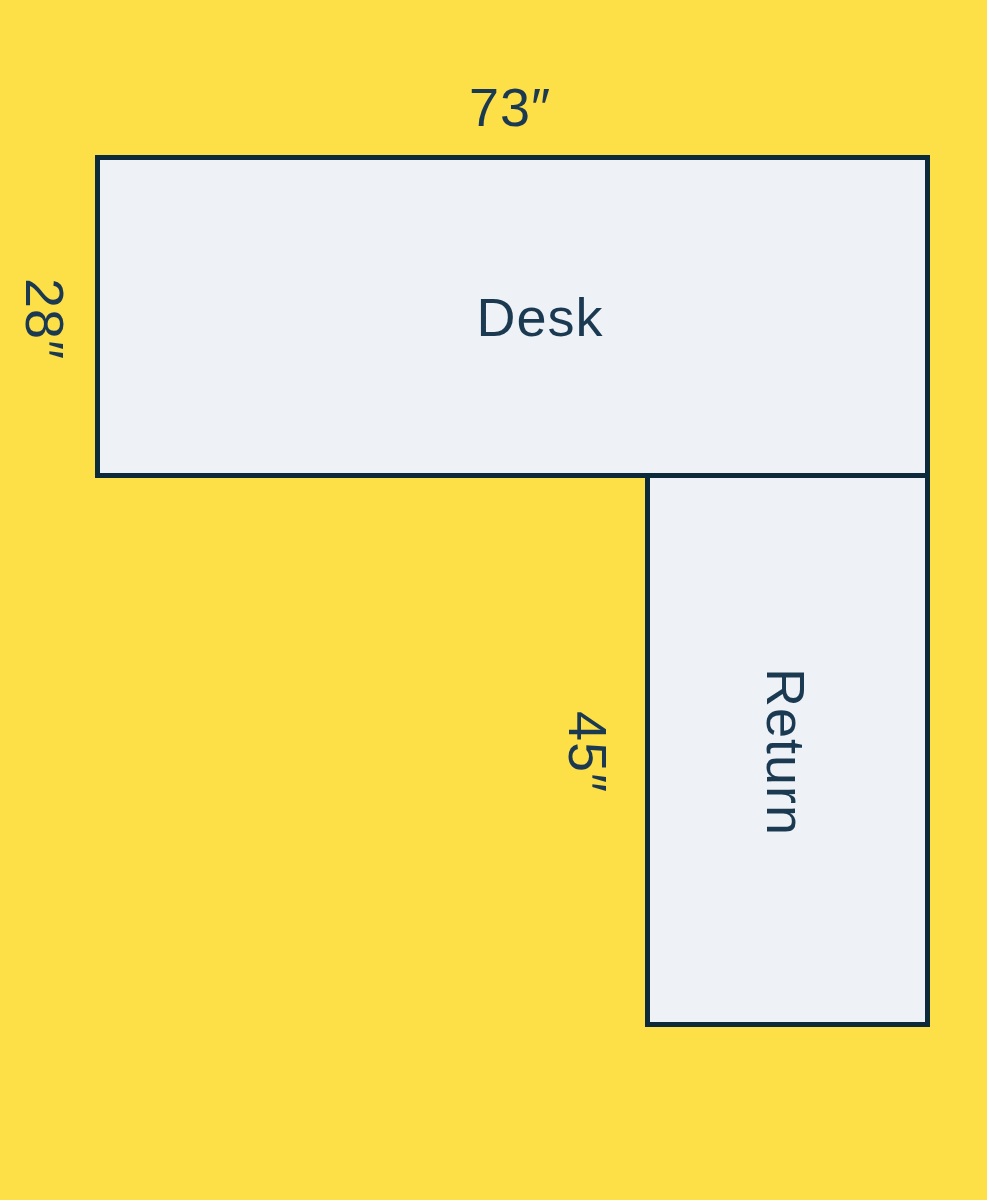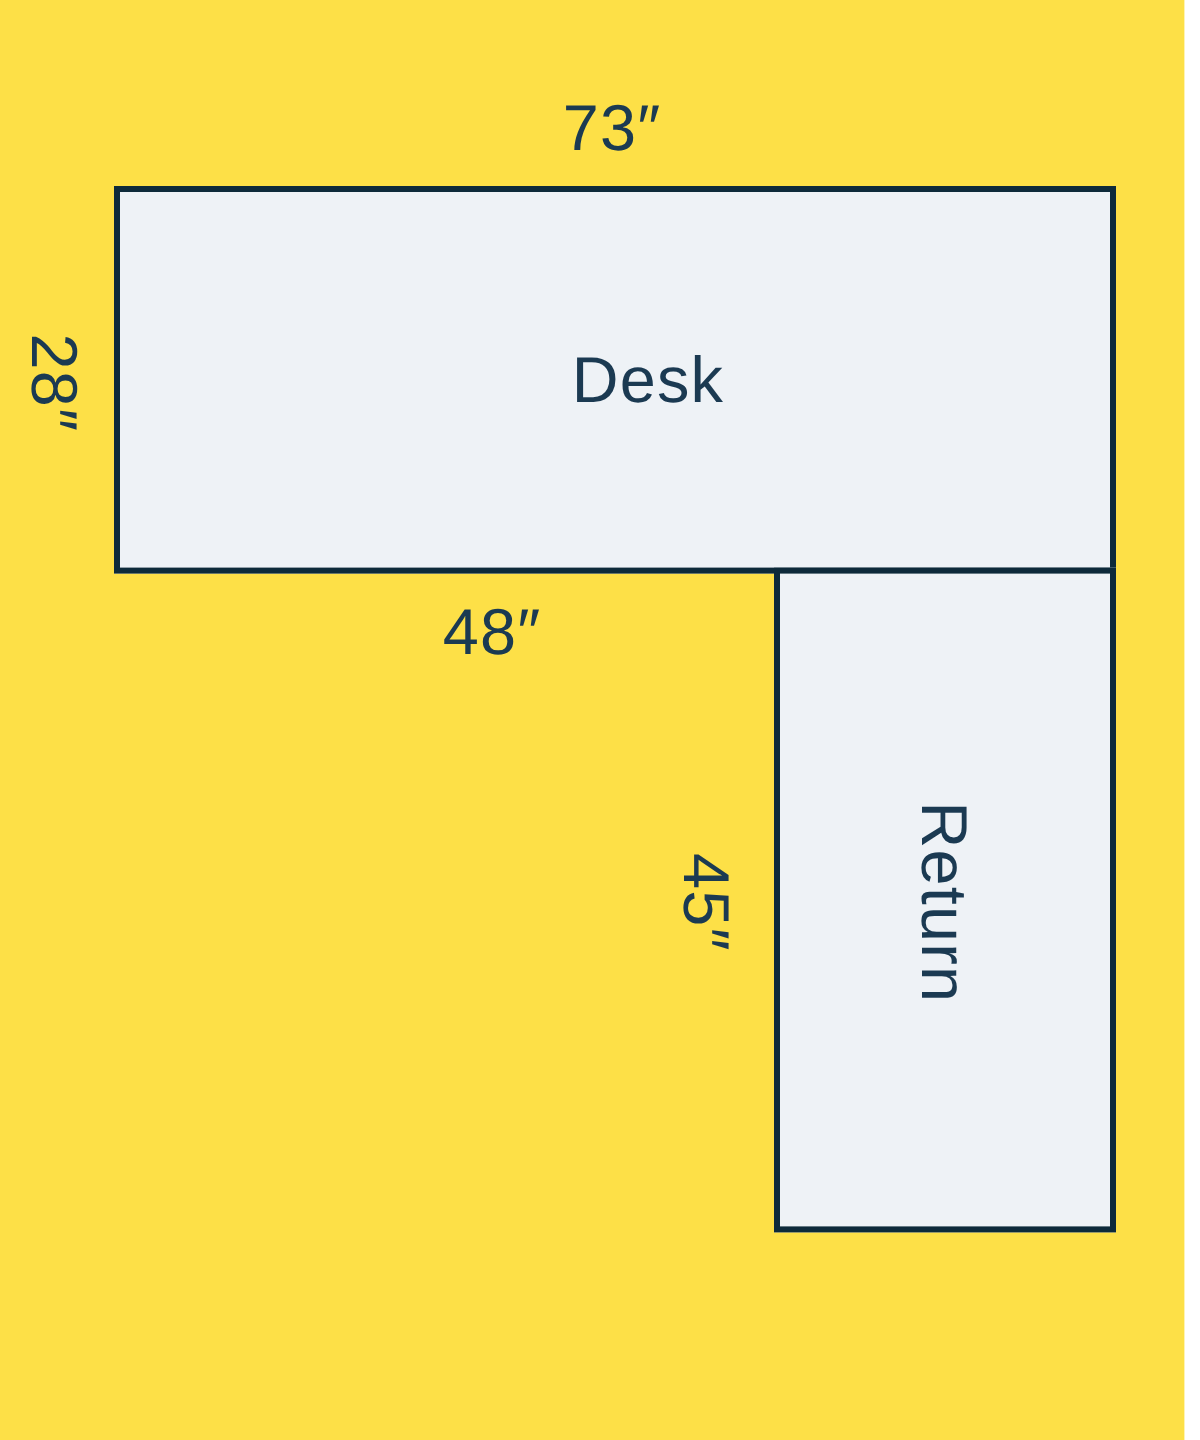--- a/index.html
+++ b/index.html
@@ -59,21 +59,20 @@
 <div id="canvas">
 
   <div id="label-73" class="label">73″</div>
 
   <div id="desk-shape" class="shape"></div>
 
   <div id="label-desk" class="label">Desk</div>
 
   <div id="label-28" class="label rotated">28″</div>
 
-  <div id="label-48" class="label">48″</div>
 
   <div id="return-shape" class="shape"></div>
 
   <div id="label-return" class="label rotated">Return</div>
 
   <div id="label-45" class="label rotated">45″</div>
 
 
 </div>
 

